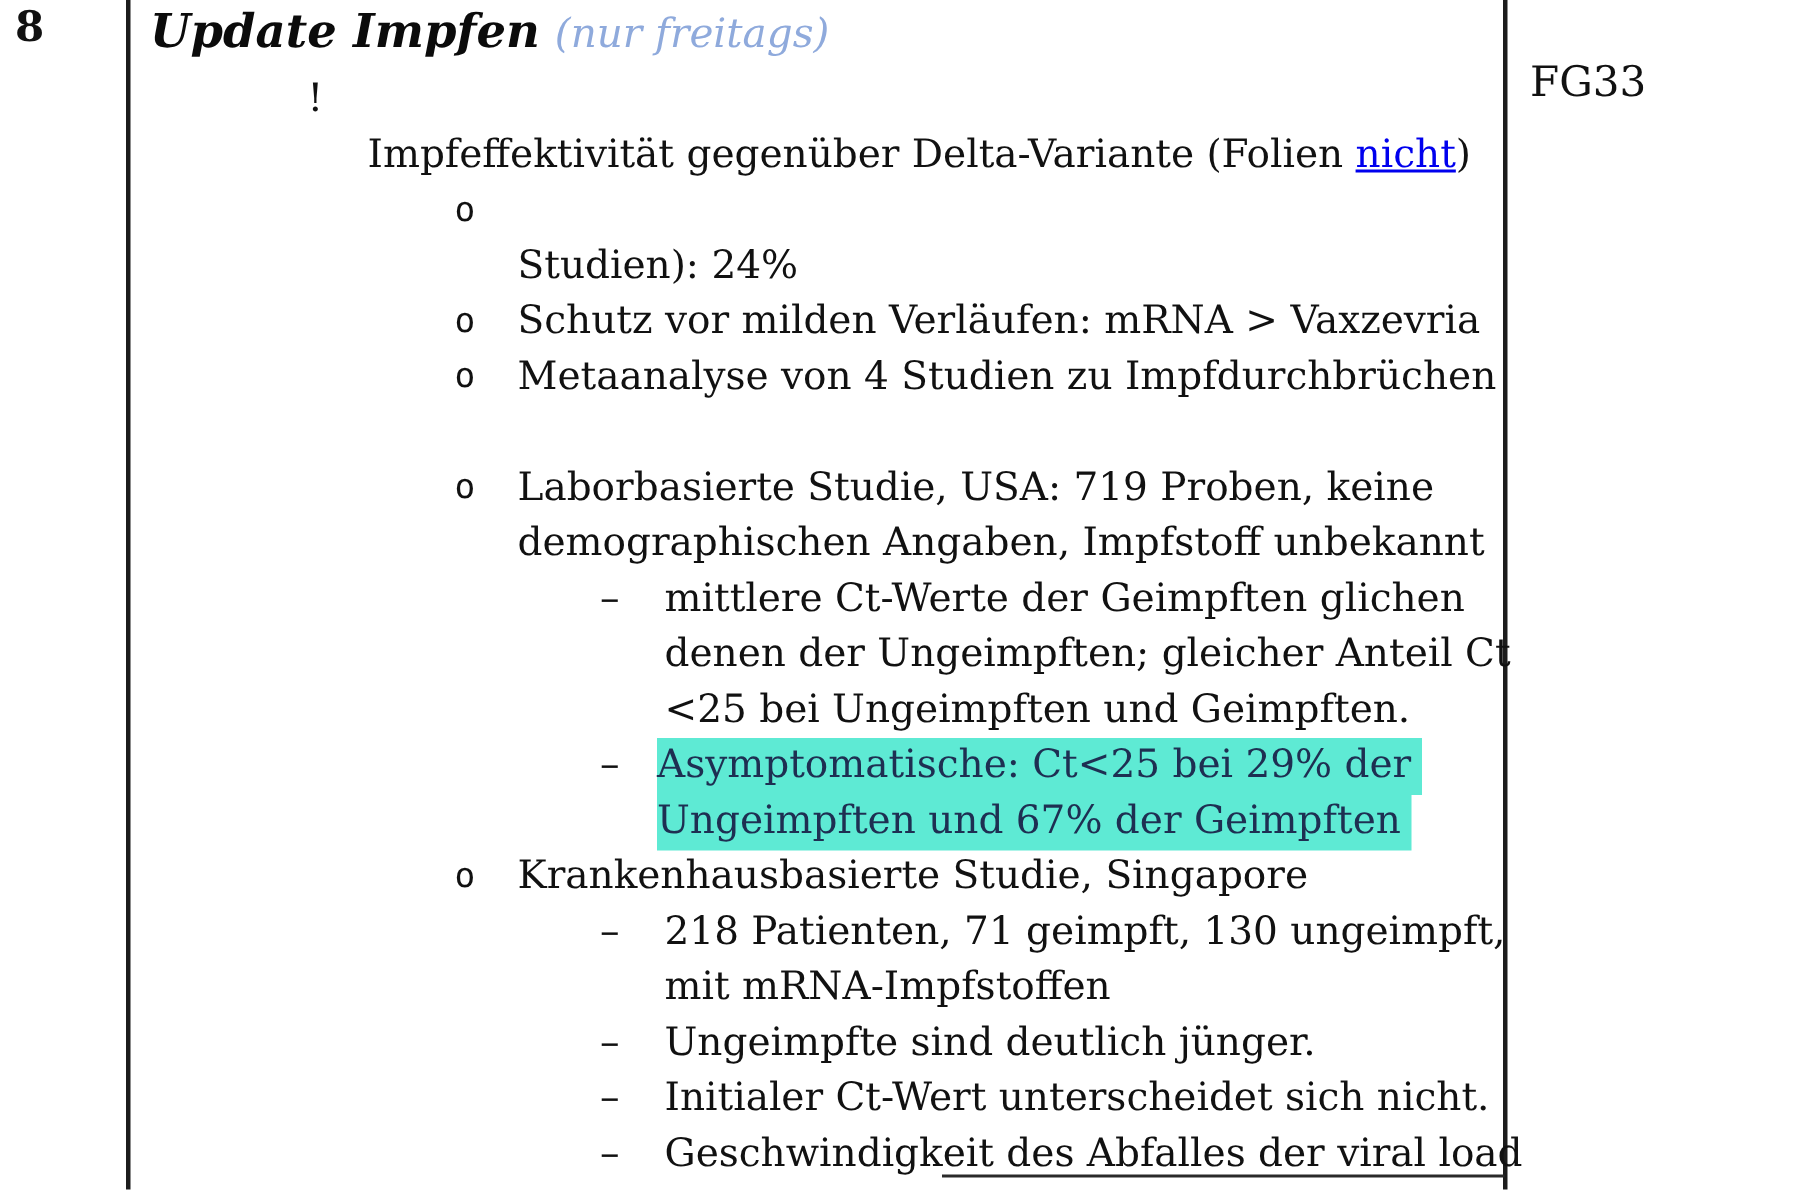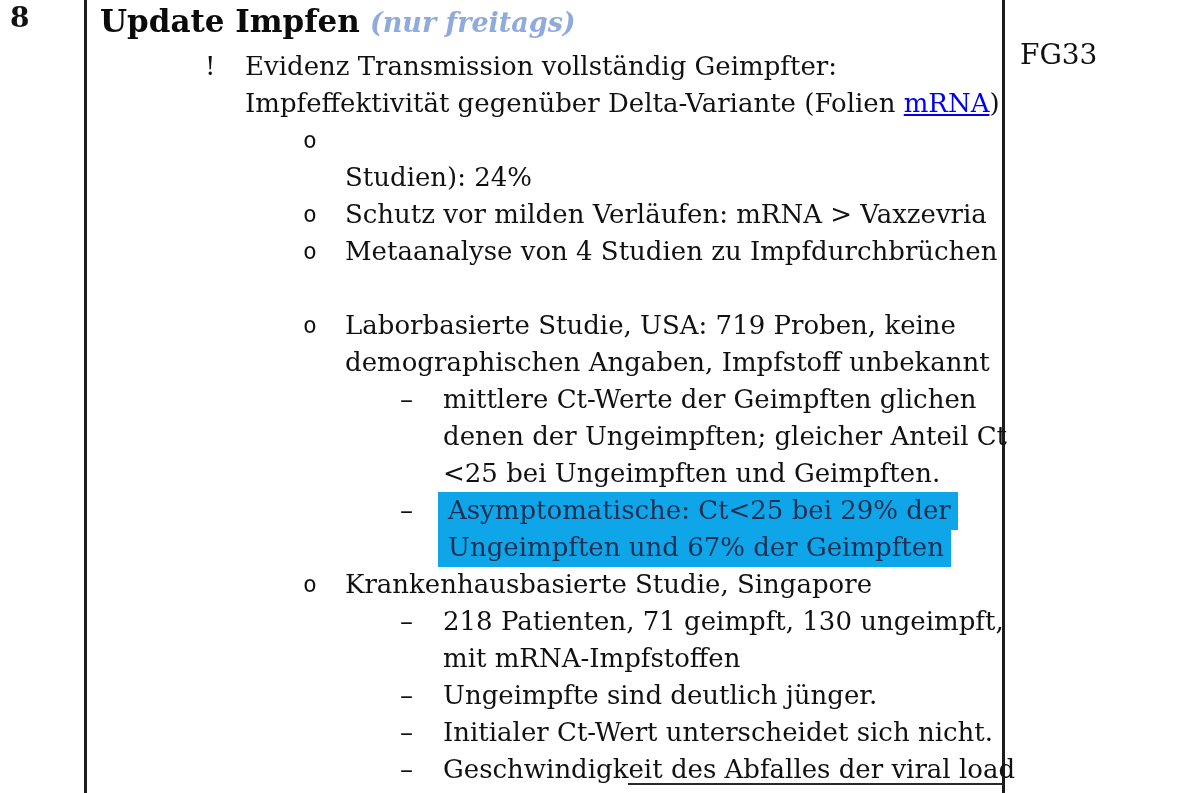--- a/index.html
+++ b/index.html
@@ -22,42 +22,42 @@
     width: 375px; height: 2px; background: #2a2a2a;
   }
   #row-number {
     position: absolute; left: 10px; top: 1px;
     font-size: 28px; font-weight: bold;
   }
   #title-line {
     position: absolute; left: 100px; top: 3px;
     white-space: nowrap;
   }
-  #title { font-size: 31px; font-weight: bold; color: #0b0b0b; }
+  #title { font-size: 31px; font-weight: bold; color: #0b0b0b; font-style: italic; }
   #title-note {
-    font-size: 27px; font-weight: bold; font-style: italic;
+    font-size: 27px; font-weight: normal; font-style: italic;
     color: #8faadc; margin-left: 10px;
   }
   #lines {
     position: absolute; left: 85px; top: 48px; width: 1115px;
   }
   .line {
     height: 37px; line-height: 37px;
     font-size: 26px; white-space: nowrap;
     display: flex;
   }
   .marker-box { flex: none; display: inline-block; }
   .lvl1 .marker-box { margin-left: 120px; width: 40px; }
   .lvl2 .marker-box { margin-left: 218px; width: 42px; }
   .lvl3 .marker-box { margin-left: 315px; width: 43px; }
   .marker-o { font-family: "DejaVu Sans Mono", monospace; font-size: 23px; }
   .hl {
-    background: #0ea5e9;
+    background: #5eead4;
     color: #1e2f52;
-    padding: 3px 7px 5px 10px;
+    padding: 3px 7px 5px 0;
     margin-left: -5px;
   }
   a.link { color: #0000ee; text-decoration: underline; cursor: pointer; }
   #assignee {
     position: absolute; left: 1020px; top: 36px;
     font-size: 28px; line-height: 37px;
   }
 </style>
 </head>
 <body>
@@ -68,25 +68,24 @@
 
 <div id="row-number">8</div>
 
 <div id="title-line">
   <span id="title">Update Impfen</span><span id="title-note">(nur freitags)</span>
 </div>
 
 <div id="lines">
     <div class="line lvl1">
       <span class="marker-box">!</span>
-      <span class="text"><span>Evidenz Transmission vollständig Geimpfter:</span></span>
     </div>
     <div class="line lvl1">
       <span class="marker-box"></span>
-      <span class="text"><span>Impfeffektivität gegenüber Delta-Variante (Folien </span><a href="#" class="link">mRNA</a><span>)</span></span>
+      <span class="text"><span>Impfeffektivität gegenüber Delta-Variante (Folien </span><a href="#" class="link">nicht</a><span>)</span></span>
     </div>
     <div class="line lvl2">
       <span class="marker-box marker-o">o</span>
     </div>
     <div class="line lvl2">
       <span class="marker-box"></span>
       <span class="text"><span>Studien): 24%</span></span>
     </div>
     <div class="line lvl2">
       <span class="marker-box marker-o">o</span>

